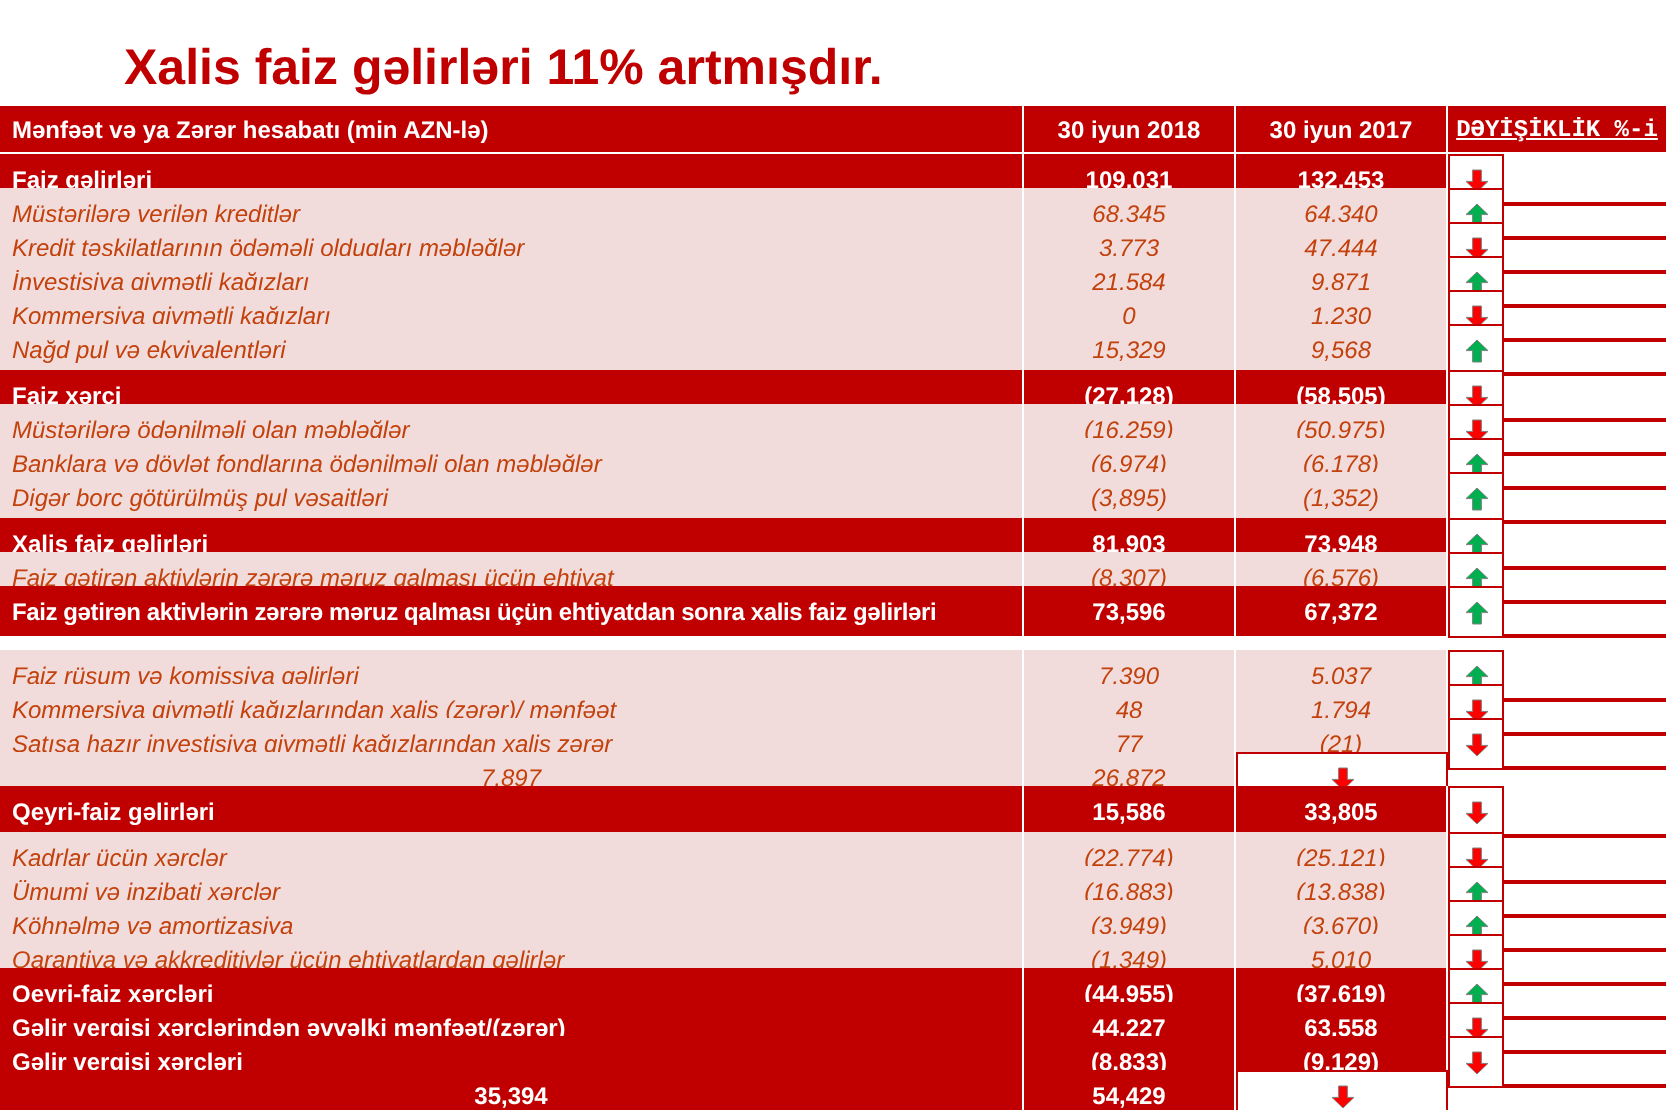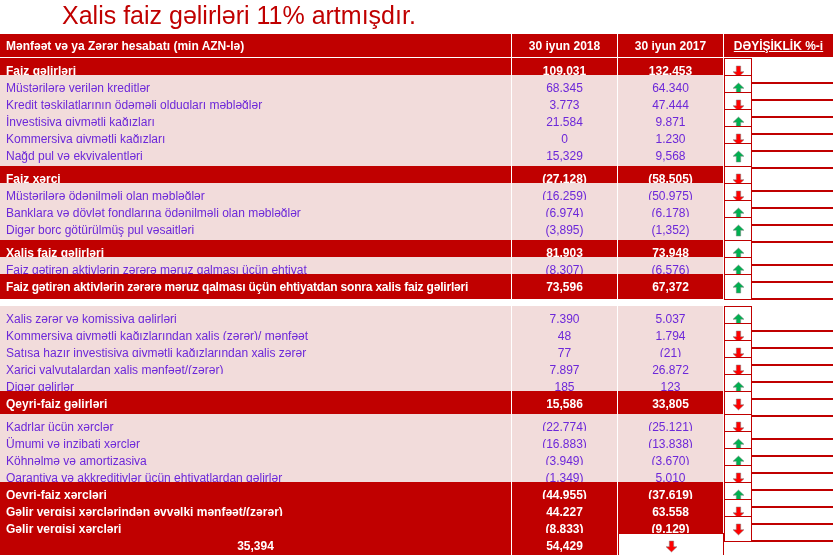--- a/index.html
+++ b/index.html
@@ -3,24 +3,24 @@
 <meta charset="utf-8">
 <style>
   * { box-sizing: border-box; margin: 0; padding: 0; }
   html, body { width: 833px; height: 555px; overflow: hidden; }
   body {
     background: #ffffff;
     font-family: "Liberation Sans", sans-serif;
   }
   .title {
     color: #c00000;
-    font-weight: normal;
+    font-weight: bold;
     font-size: 25px;
     line-height: 27px;
-    padding: 2px 0 5px 62px;
+    padding: 21px 0 5px 62px;
   }
   .table { width: 833px; }
   .row {
     display: grid;
     grid-template-columns: 512px 106px 106px 28px 81px;
     height: 17px;
   }
   .row.header { height: 24px; }
   .row.section-tall { height: 26px; }
   .row.spacer { height: 6px; background: #ffffff; }
@@ -33,23 +33,24 @@
     overflow: hidden;
   }
   .cell.label { padding-left: 6px; padding-right: 15px; }
   .cell.num { justify-content: center; text-align: center; }
   .hcell { background: #c00000; color: #ffffff; font-weight: bold; font-size: 12px; }
   .hcell.change {
     grid-column: 4 / 6;
     justify-content: center;
     text-decoration: underline;
     border-right: none;
+    font-family: Liberation Mono, monospace;
   }
   .row.item .cell.label,
-  .row.item .cell.num { background: #f2dcdb; color: #6d28d9; }
+  .row.item .cell.num { background: #f2dcdb; color: #c2410c; font-style: italic; }
   .row.section .cell.label,
   .row.section .cell.num,
   .row.section-tall .cell.label,
   .row.section-tall .cell.num {
     background: #c00000; color: #ffffff; font-weight: bold;
   }
   .row.section-tall .cell.label {
     font-size: 12px;
     letter-spacing: -0.2px;
     line-height: 12px;
@@ -223,21 +224,21 @@
           <div class="cell num">67,372</div>
           <div class="cell arrowc">
             <svg width="13" height="13" viewBox="0 0 13 13">
               <path d="M6.5 1 L12 6.3 H8.7 V12 H4.3 V6.3 H1 Z" fill="#00b050" stroke="#808080" stroke-width="0.5"></path>
             </svg>
           </div>
           <div class="cell pct">9%</div>
         </div>
         <div class="row spacer"></div>
         <div class="row item">
-          <div class="cell label">Xalis zərər və komissiya gəlirləri</div>
+          <div class="cell label">Faiz rüsum və komissiya gəlirləri</div>
           <div class="cell num">7,390</div>
           <div class="cell num">5,037</div>
           <div class="cell arrowc">
             <svg width="13" height="13" viewBox="0 0 13 13">
               <path d="M6.5 1 L12 6.3 H8.7 V12 H4.3 V6.3 H1 Z" fill="#00b050" stroke="#808080" stroke-width="0.5"></path>
             </svg>
           </div>
           <div class="cell pct">47%</div>
         </div>
         <div class="row item">
@@ -256,40 +257,28 @@
           <div class="cell num">77</div>
           <div class="cell num">(21)</div>
           <div class="cell arrowc">
             <svg width="13" height="13" viewBox="0 0 13 13">
               <path d="M6.5 12 L1 6.7 H4.3 V1 H8.7 V6.7 H12 Z" fill="#ff0000" stroke="#808080" stroke-width="0.5"></path>
             </svg>
           </div>
           <div class="cell pct">-467%</div>
         </div>
         <div class="row item">
-          <div class="cell label">Xarici valyutalardan xalis mənfəət/(zərər)</div>
           <div class="cell num">7,897</div>
           <div class="cell num">26,872</div>
           <div class="cell arrowc">
             <svg width="13" height="13" viewBox="0 0 13 13">
               <path d="M6.5 12 L1 6.7 H4.3 V1 H8.7 V6.7 H12 Z" fill="#ff0000" stroke="#808080" stroke-width="0.5"></path>
             </svg>
           </div>
           <div class="cell pct">-71%</div>
-        </div>
-        <div class="row item">
-          <div class="cell label">Digər gəlirlər</div>
-          <div class="cell num">185</div>
-          <div class="cell num">123</div>
-          <div class="cell arrowc">
-            <svg width="13" height="13" viewBox="0 0 13 13">
-              <path d="M6.5 1 L12 6.3 H8.7 V12 H4.3 V6.3 H1 Z" fill="#00b050" stroke="#808080" stroke-width="0.5"></path>
-            </svg>
-          </div>
-          <div class="cell pct">50%</div>
         </div>
         <div class="row section">
           <div class="cell label">Qeyri-faiz gəlirləri</div>
           <div class="cell num">15,586</div>
           <div class="cell num">33,805</div>
           <div class="cell arrowc">
             <svg width="13" height="13" viewBox="0 0 13 13">
               <path d="M6.5 12 L1 6.7 H4.3 V1 H8.7 V6.7 H12 Z" fill="#ff0000" stroke="#808080" stroke-width="0.5"></path>
             </svg>
           </div>

